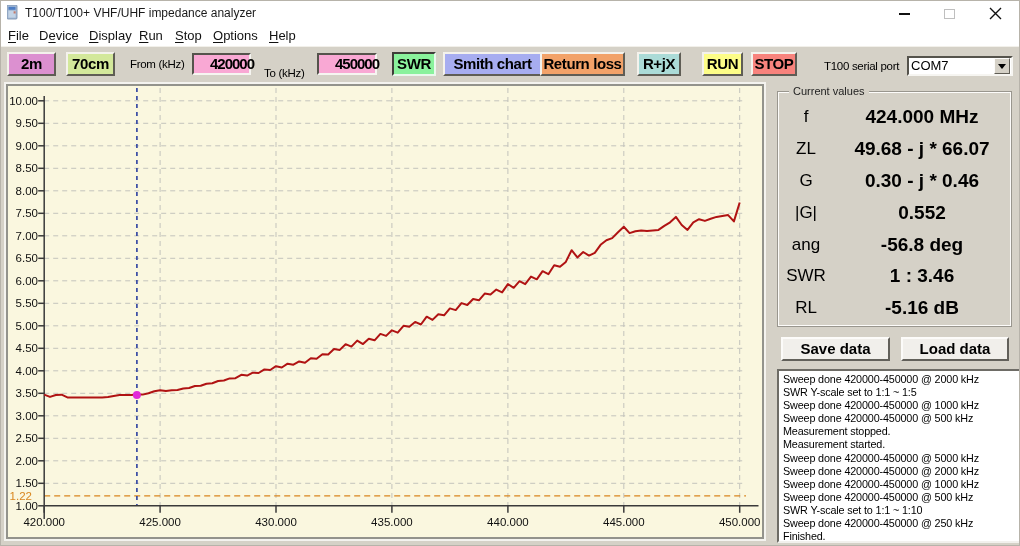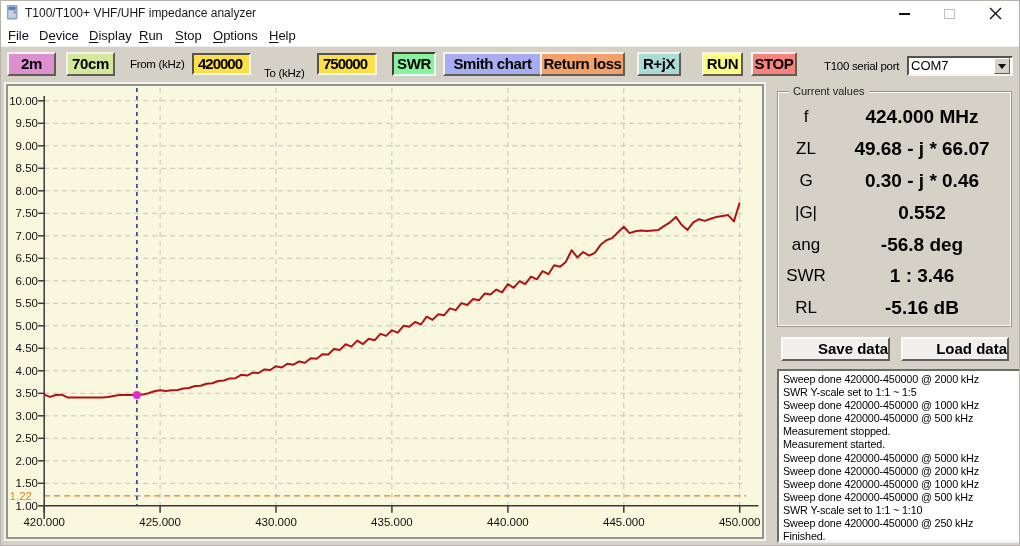--- a/index.html
+++ b/index.html
@@ -18,36 +18,36 @@
   .mi { position:absolute; top:2px; }
   u { text-decoration-thickness:1px; text-underline-offset:2px; }
 
   
   #toolbar { left:0; top:46px; width:1020px; height:38px; background:#d5d1c7; border-top:1px solid #f2f0ea; }
   .tbtn { position:absolute; top:5px; height:24px; border-style:solid; border-width:2px;
           border-color:#f4f2ec #5f5d55 #5f5d55 #f4f2ec;
           font-weight:bold; font-size:15px; color:#000; text-align:center; line-height:19px;
           white-space:nowrap; letter-spacing:-0.4px; overflow:hidden; }
   .tlabel { position:absolute; font-size:11.5px; color:#000; letter-spacing:-0.3px; }
-  .tinput { position:absolute; top:6px; height:22px; background:#fde047; border-style:solid; border-width:2px;
+  .tinput { position:absolute; top:6px; height:22px; background:#f9a8d4; border-style:solid; border-width:2px;
             border-color:#55534c #f6f5f1 #f6f5f1 #55534c; font-size:15px; font-weight:bold; letter-spacing:-1px;
-            line-height:18px; padding-left:4px; }
+            line-height:18px; padding-left:16px; }
 
   
   #chartpanel { left:6px; top:84px; width:758px; height:455px; background:#faf7df;
                 border:2px solid; border-color:#93938c #93938c #93938c #93938c; box-shadow:0 0 0 2px #f4f3ef; }
 
   
   #groupbox { left:777px; top:91px; width:235px; height:236px; border:1px solid #99968e; }
   #groupbox2 { left:778px; top:92px; width:233px; height:234px; border:1px solid #fdfcfa; }
   #gbtitle { left:789px; top:85px; background:#d5d1c7; padding:0 4px; font-size:11px; color:#222; }
   .rlabel { position:absolute; font-size:17px; color:#000; width:60px; text-align:center; }
   .rvalue { position:absolute; font-size:19px; font-weight:bold; color:#000; width:250px; text-align:center; }
   .pbtn { position:absolute; top:337px; height:24px; background:#f1efeb; border-style:solid; border-width:2px;
-          border-color:#fcfbf9 #62605a #62605a #fcfbf9; font-weight:bold; font-size:15px; text-align:right; line-height:19px; }
+          border-color:#fcfbf9 #62605a #62605a #fcfbf9; font-weight:bold; font-size:15px; text-align:center; line-height:19px; }
 
   
   #log { left:777px; top:369px; width:264px; height:174px; background:#ffffff; border-style:solid; border-width:2px;
          border-color:#6e6c66 #f2f1ed #f2f1ed #6e6c66; overflow:hidden; }
   #logtext { position:absolute; left:4px; top:2px; font-size:10.8px; letter-spacing:-0.15px; line-height:13.1px; color:#000; white-space:pre; }
   #sbar { position:absolute; right:0; top:0; width:16px; height:170px; background:#f1efe9; }
   .sbtn { position:absolute; left:0; width:16px; height:16px; background:#d5d1c7; border-style:solid; border-width:1px;
           border-color:#fcfbf9 #5f5d55 #5f5d55 #fcfbf9; }
   .arr { position:absolute; width:0; height:0; }
 </style>
@@ -76,21 +76,21 @@
     <span class="mi" style="left:213px;"><u>O</u>ptions</span>
     <span class="mi" style="left:269px;"><u>H</u>elp</span>
   </div>
 
   <div class="abs" id="toolbar">
     <div class="tbtn" style="left:7px; width:49px; background:#dc90d0;">2m</div>
     <div class="tbtn" style="left:66px; width:49px; background:#d3e89b;">70cm</div>
     <div class="tlabel" style="left:130px; top:11px;">From (kHz)</div>
     <div class="tinput" style="left:192px; width:59px;">420000</div>
     <div class="tlabel" style="left:264px; top:20px;">To (kHz)</div>
-    <div class="tinput" style="left:317px; width:60px;">750000</div>
+    <div class="tinput" style="left:317px; width:60px;">450000</div>
     <div class="tbtn" style="left:392px; width:44px; background:#8af29c; border-color:#3f3e39 #e9f8ec #e9f8ec #3f3e39;">SWR</div>
     <div class="tbtn" style="left:443px; width:99px; background:#a7adf0;">Smith chart</div>
     <div class="tbtn" style="left:540px; width:85px; background:#f2a269;">Return loss</div>
     <div class="tbtn" style="left:637px; width:44px; background:#abdbd7;">R+jX</div>
     <div class="tbtn" style="left:702px; width:41px; background:#fdfd87;">RUN</div>
     <div class="tbtn" style="left:751px; width:46px; background:#f8837d;">STOP</div>
     <div class="tlabel" style="left:824px; top:13px; font-size:11.5px;text-align:center;">T100 serial port</div>
     <div class="abs" style="left:907px; top:9px; width:106px; height:20px; background:#fff; border-style:solid; border-width:2px; border-color:#55534c #f6f5f1 #f6f5f1 #55534c;"></div>
     <div class="abs" style="left:911px; top:11px; font-size:13px;">COM7</div>
     <div class="abs" style="left:994px; top:11px; width:16px; height:16px; background:#d5d1c7; border:1px solid; border-color:#fcfbf9 #5f5d55 #5f5d55 #fcfbf9;"></div>

